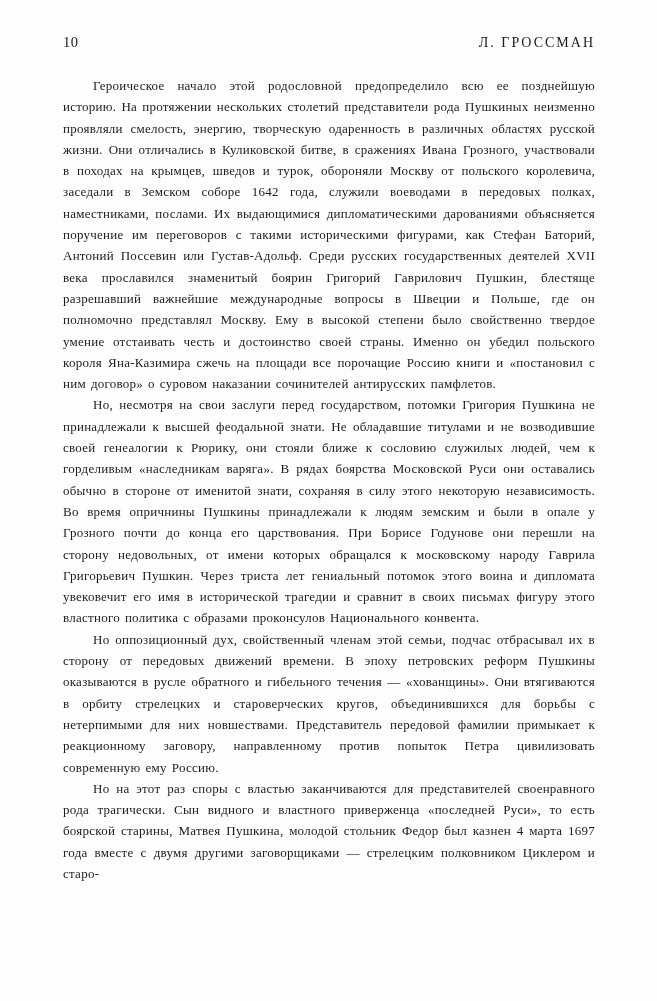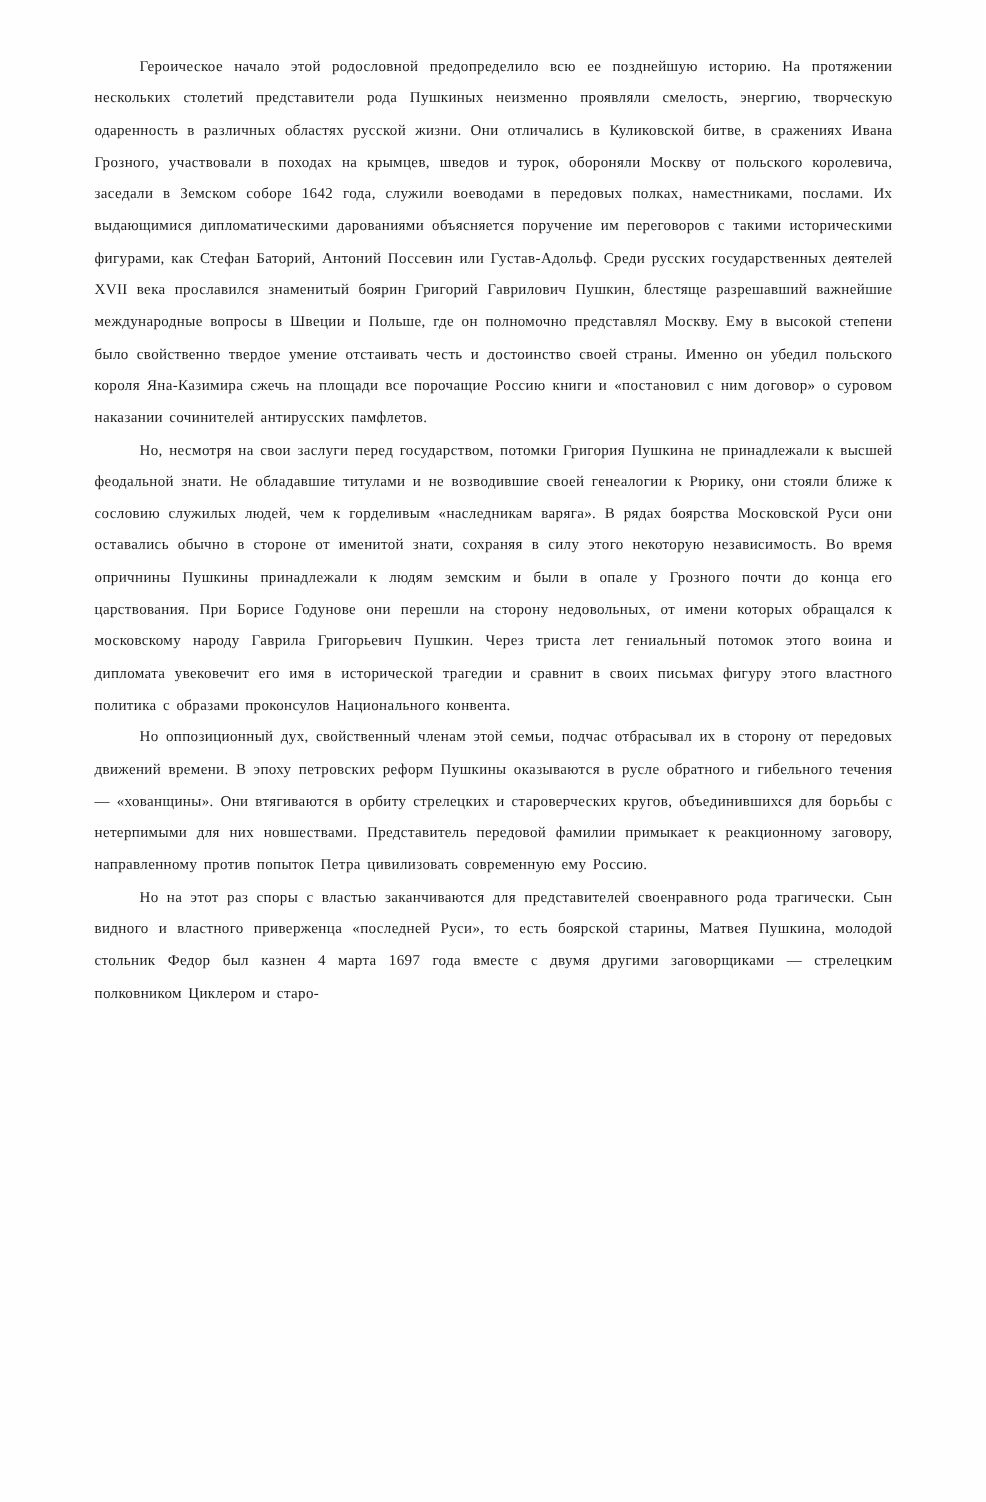--- a/index.html
+++ b/index.html
@@ -27,34 +27,38 @@
   }
   .page-number {
     letter-spacing: 0.5px;
   }
   .running-title {
     letter-spacing: 2px;
     font-size: 14px;
   }
   .page-body p {
     margin: 0;
-    font-size: 10px;
+    font-size: 13px;
     line-height: 21.3px;
     text-align: justify;
     text-indent: 30px;
     letter-spacing: 0.25px;
     word-spacing: 1.5px;
     hyphens: auto;
   }
 </style>
 </head>
 <body>
 
 <div class="page">
 
+  <header class="page-header">
+    <span class="page-number">10</span>
+    <span class="running-title">Л. ГРОССМАН</span>
+  </header>
 
   <main class="page-body">
     <p>Героическое начало этой родословной предопределило всю ее позднейшую историю. На протяжении нескольких столетий представители рода Пушкиных неизменно проявляли смелость, энергию, творческую одаренность в различных областях русской жизни. Они отличались в Куликовской битве, в сражениях Ивана Грозного, участвовали в походах на крымцев, шведов и турок, обороняли Москву от польского королевича, заседали в Земском соборе 1642 года, служили воеводами в передовых полках, наместниками, послами. Их выдающимися дипломатическими дарованиями объясняется поручение им переговоров с такими историческими фигурами, как Стефан Баторий, Антоний Поссевин или Густав-Адольф. Среди русских государственных деятелей XVII века прославился знаменитый боярин Григорий Гаврилович Пушкин, блестяще разрешавший важнейшие международные вопросы в Швеции и Польше, где он полномочно представлял Москву. Ему в высокой степени было свойственно твердое умение отстаивать честь и достоинство своей страны. Именно он убедил польского короля Яна-Казимира сжечь на площади все порочащие Россию книги и «постановил с ним договор» о суровом наказании сочинителей антирусских памфлетов.</p>
     <p>Но, несмотря на свои заслуги перед государством, потомки Григория Пушкина не принадлежали к высшей феодальной знати. Не обладавшие титулами и не возводившие своей генеалогии к Рюрику, они стояли ближе к сословию служилых людей, чем к горделивым «наследникам варяга». В рядах боярства Московской Руси они оставались обычно в стороне от именитой знати, сохраняя в силу этого некоторую независимость. Во время опричнины Пушкины принадлежали к людям земским и были в опале у Грозного почти до конца его царствования. При Борисе Годунове они перешли на сторону недовольных, от имени которых обращался к московскому народу Гаврила Григорьевич Пушкин. Через триста лет гениальный потомок этого воина и дипломата увековечит его имя в исторической трагедии и сравнит в своих письмах фигуру этого властного политика с образами проконсулов Национального конвента.</p>
     <p>Но оппозиционный дух, свойственный членам этой семьи, подчас отбрасывал их в сторону от передовых движений времени. В эпоху петровских реформ Пушкины оказываются в русле обратного и гибельного течения — «хованщины». Они втягиваются в орбиту стрелецких и староверческих кругов, объединившихся для борьбы с нетерпимыми для них новшествами. Представитель передовой фамилии примыкает к реакционному заговору, направленному против попыток Петра цивилизовать современную ему Россию.</p>
     <p>Но на этот раз споры с властью заканчиваются для представителей своенравного рода трагически. Сын видного и властного приверженца «последней Руси», то есть боярской старины, Матвея Пушкина, молодой стольник Федор был казнен 4 марта 1697 года вместе с двумя другими заговорщиками — стрелецким полковником Циклером и старо-</p>
   </main>
 
 </div>
 

